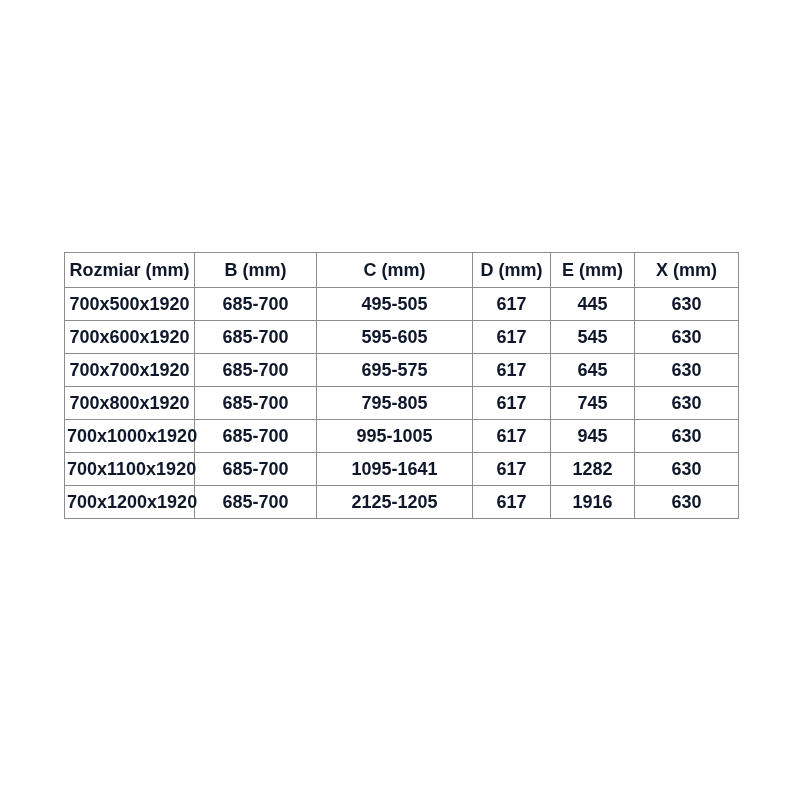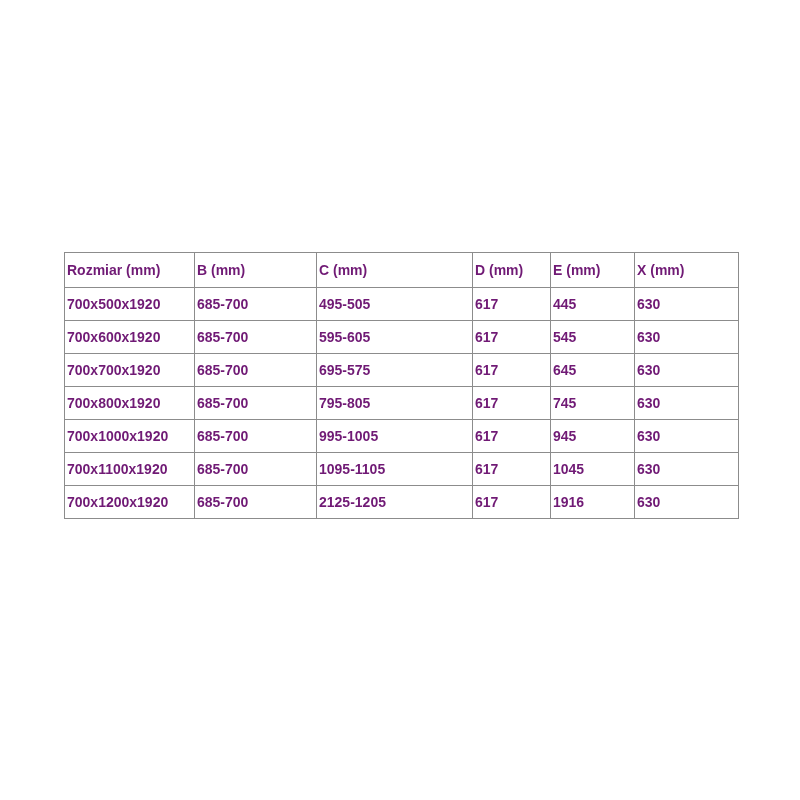--- a/index.html
+++ b/index.html
@@ -26,25 +26,25 @@
     top: 252px;
     width: 674px;
   }
   table.spec {
     border-collapse: collapse;
     width: 674px;
     table-layout: fixed;
   }
   table.spec td, table.spec th {
     border: 1px solid #8c8c8c;
-    text-align: left;
+    text-align: center;
     vertical-align: middle;
-    font-size: 14px;
+    font-size: 18px;
     font-weight: bold;
-    color: #701a75;
+    color: #0f172a;
     height: 32px;
     padding: 0 2px;
     white-space: nowrap;
   }
   table.spec th {
     height: 34px;
   }
   
   col.c0 { width: 130px; }
   col.c1 { width: 122px; }
@@ -114,23 +114,23 @@
           <td>700x1000x1920</td>
           <td>685-700</td>
           <td>995-1005</td>
           <td>617</td>
           <td>945</td>
           <td>630</td>
         </tr>
         <tr>
           <td>700x1100x1920</td>
           <td>685-700</td>
-          <td>1095-1105</td>
+          <td>1095-1641</td>
           <td>617</td>
-          <td>1045</td>
+          <td>1282</td>
           <td>630</td>
         </tr>
         <tr>
           <td>700x1200x1920</td>
           <td>685-700</td>
           <td>2125-1205</td>
           <td>617</td>
           <td>1916</td>
           <td>630</td>
         </tr>

